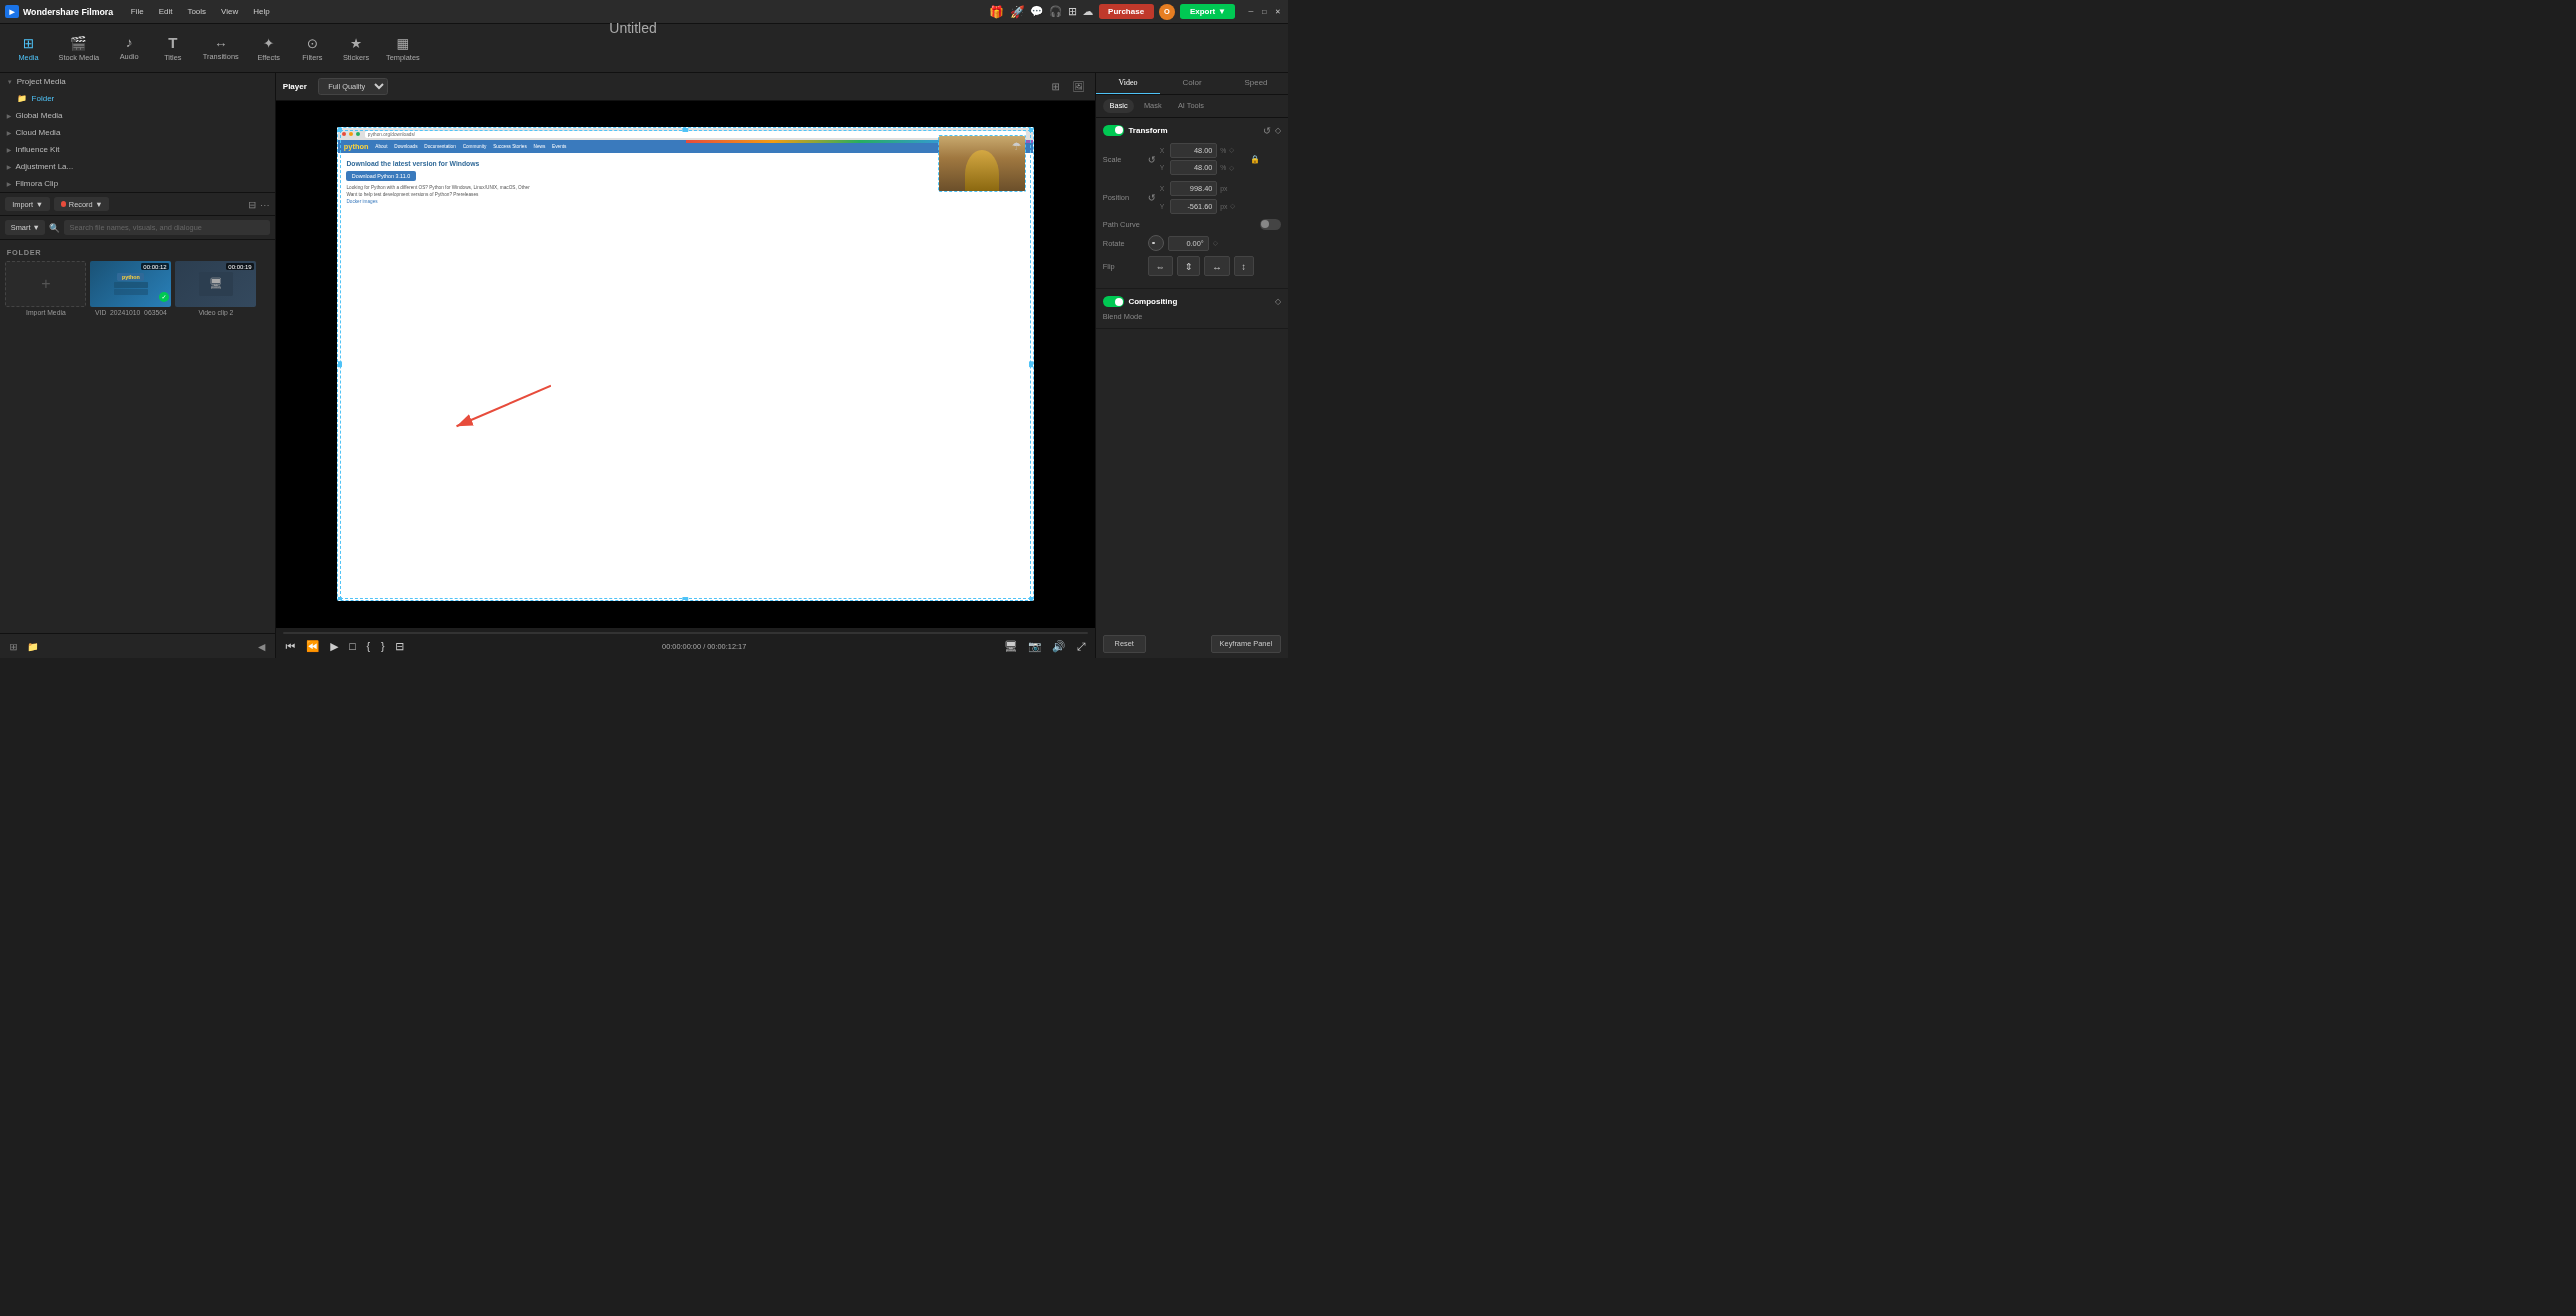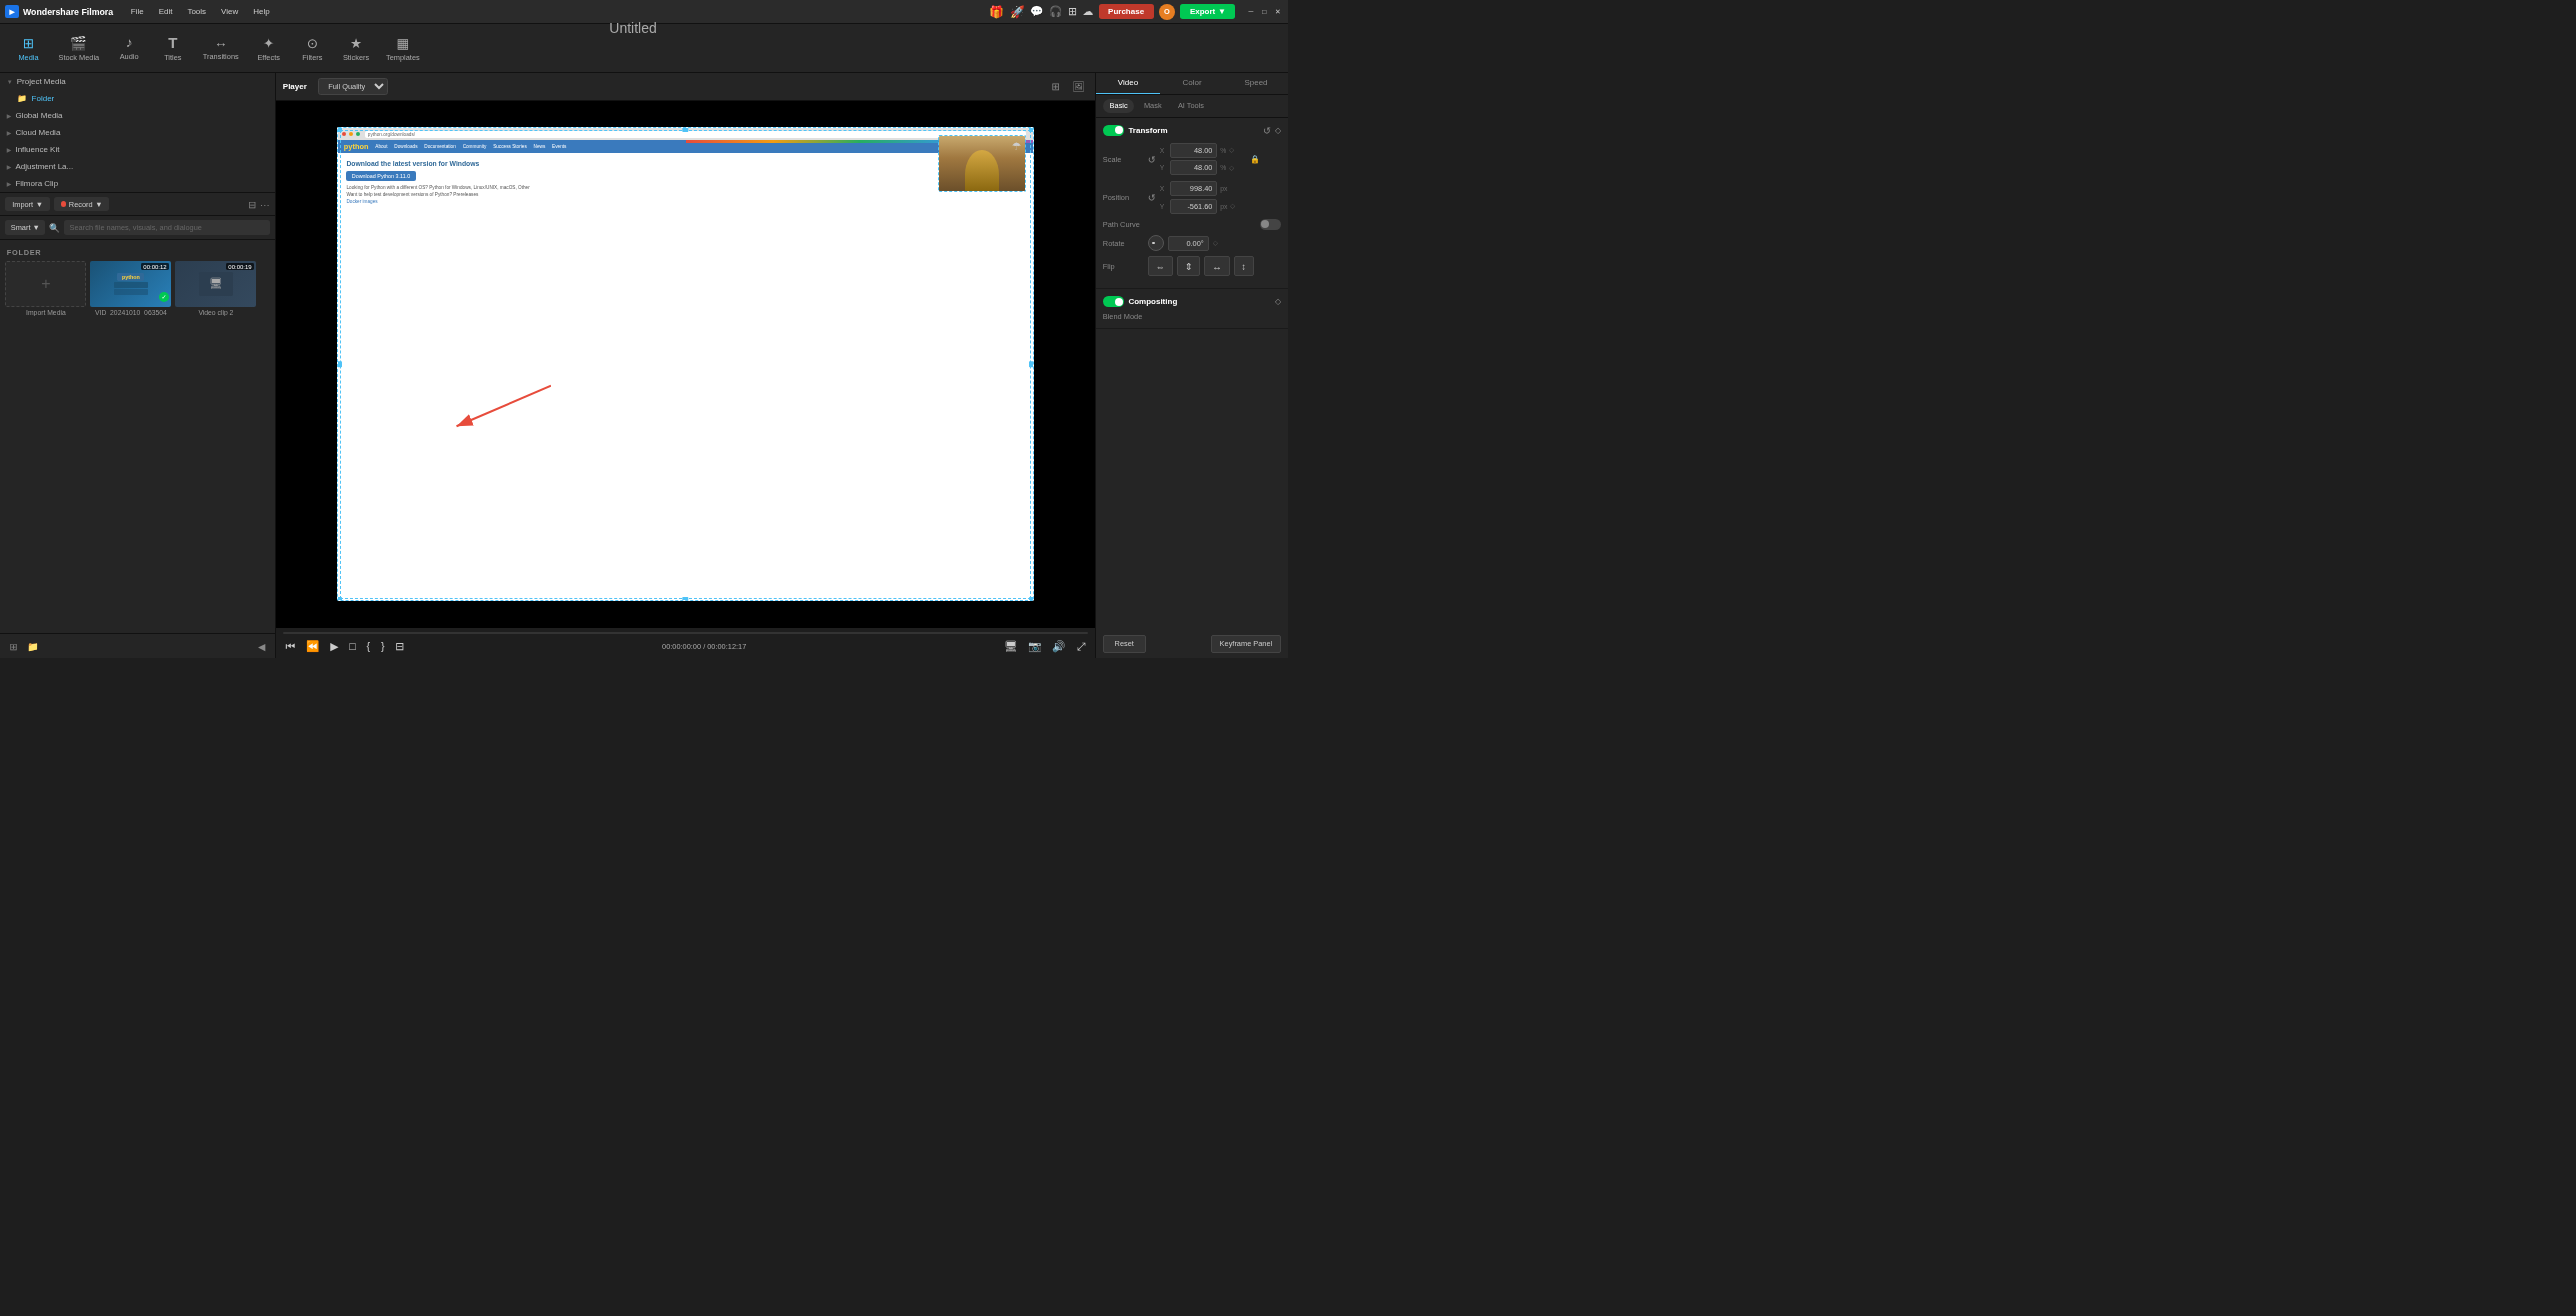--- a/index.html
+++ b/index.html
@@ -76,21 +76,21 @@
     .progress-bar-wrap { width: 100%; height: 2.7px; background: #333; border-radius: 1.4px; margin-bottom: 4px; cursor: pointer; }
     .progress-bar-fill { height: 100%; width: 0%; background: #4fc3f7; border-radius: 1.4px; }
     .time-controls { display: flex; align-items: center; gap: 5.4px; }
     .ctrl-btn { background: none; border: none; color: #ccc; font-size: 10.8px; cursor: pointer; padding: 1.4px 2.7px; }
     .time-display { color: #aaa; font-size: 7.4px; flex: 1; text-align: center; }
 
     
     #right-panel { width: 192px; background: #252525; display: flex; flex-direction: column; overflow-y: auto; }
     .right-tabs { display: flex; border-bottom: 0.7px solid #111; }
     .right-tab { flex: 1; padding: 5.4px; text-align: center; color: #888; font-size: 8px; cursor: pointer; border-bottom: 1.4px solid transparent; }
-    .right-tab.active { color: #fff; border-bottom-color: #4fc3f7; }
+    .right-tab.active { color: #fff; border-bottom-color: #4fc3f7; font-family: Liberation Serif, serif; }
     .sub-tabs { display: flex; padding: 4px 6.8px; gap: 2.7px; border-bottom: 0.7px solid #111; }
     .sub-tab { padding: 2.7px 6.8px; border-radius: 8px; color: #888; font-size: 7.4px; cursor: pointer; }
     .sub-tab.active { background: #333; color: #fff; }
 
     .right-section { padding: 6.8px; border-bottom: 0.7px solid #1a1a1a; }
     .right-section-header { display: flex; align-items: center; gap: 4px; margin-bottom: 6.8px; }
     .toggle-switch { width: 21.6px; height: 10.8px; background: #00c853; border-radius: 5.4px; position: relative; cursor: pointer; }
     .toggle-thumb { width: 8px; height: 8px; background: #fff; border-radius: 50%; position: absolute; top: 1.4px; right: 1.4px; }
     .section-name { color: #fff; font-size: 8px; font-weight: 600; flex: 1; }
     .reset-btn { color: #888; font-size: 9.5px; cursor: pointer; }

